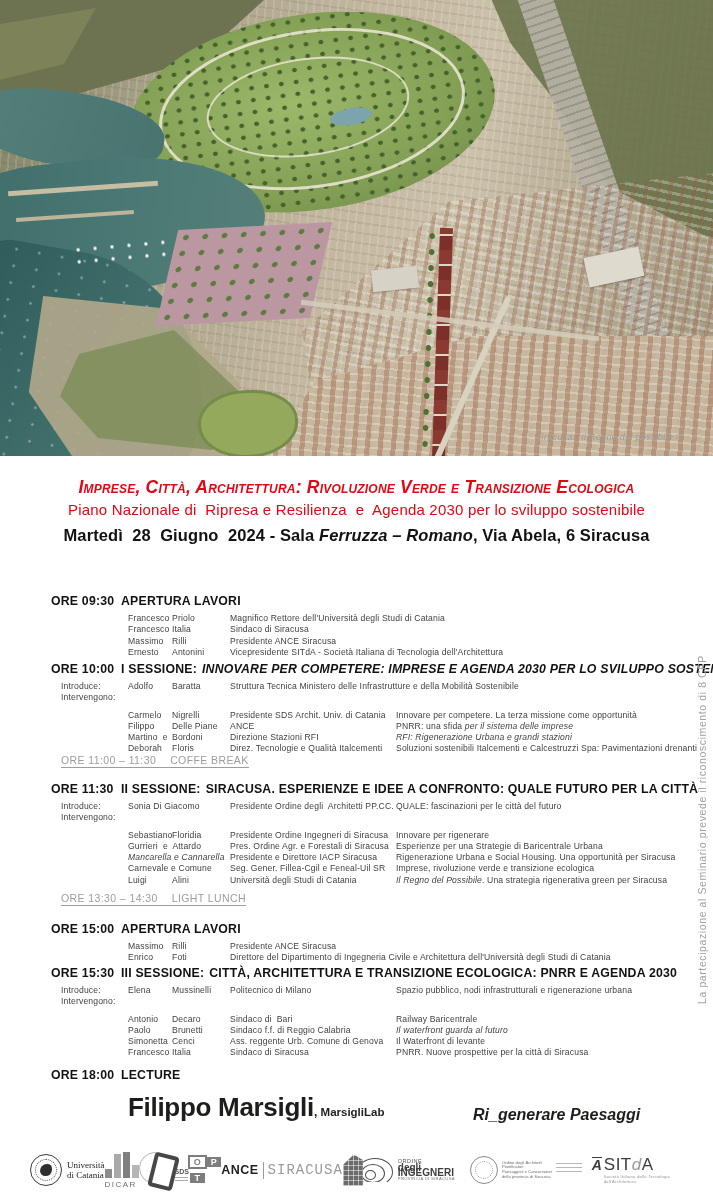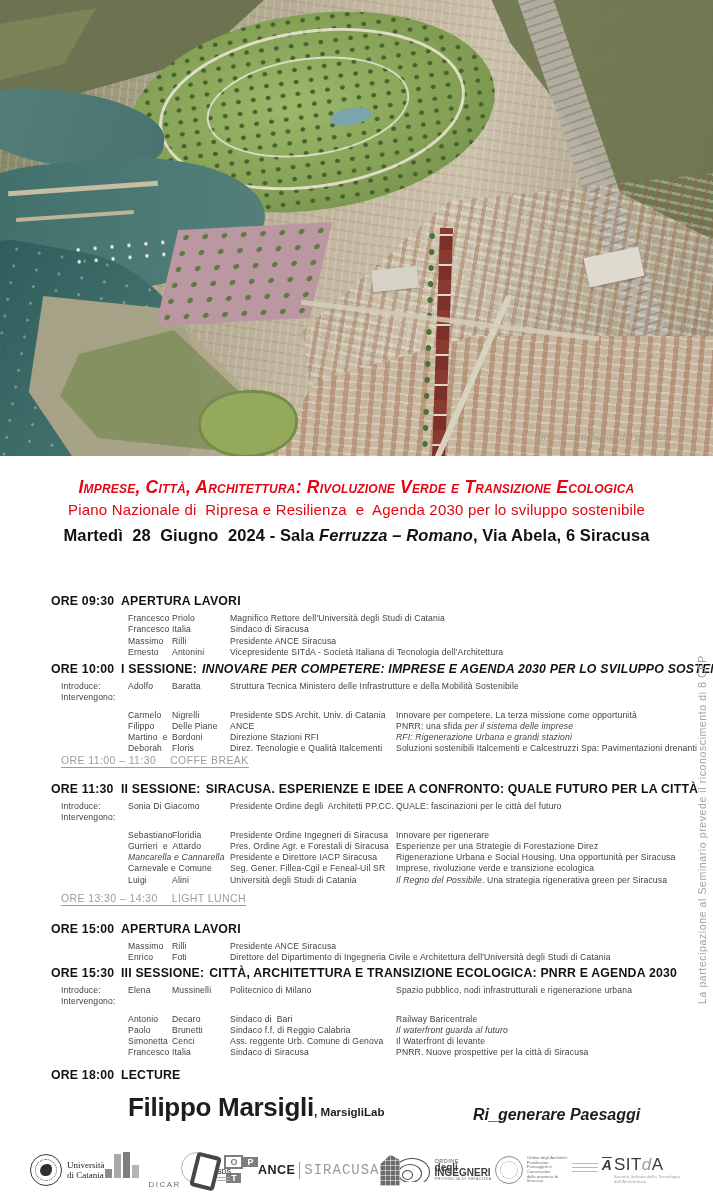--- a/index.html
+++ b/index.html
@@ -114,21 +114,21 @@
   .logos{position:absolute;left:30px;right:18px;top:1143px;height:54px;display:flex;
       align-items:center;justify-content:space-between;}
   .logo{display:flex;align-items:center;gap:5px;color:#444;}
   .seal{width:30px;height:30px;border:1.5px solid #3a3a3a;border-radius:50%;flex:none;position:relative;}
   .seal::after{content:"";position:absolute;inset:4px;border:1px dotted #555;border-radius:50%;}
   .seal-blob{position:absolute;inset:9px;background:#2f2f2f;border-radius:60% 40% 55% 45%;}
   .uni-text{font-family:"Liberation Serif",serif;font-size:9px;line-height:10px;color:#1c1c1c;}
   .dicar{flex-direction:column;align-items:flex-start;gap:2px;}
   .dicar-bars{display:flex;align-items:flex-end;gap:2px;height:26px;}
   .dicar-bars i{display:block;width:7px;}
-  .dicar-label{font-size:8px;color:#6d6d6d;letter-spacing:1.5px;margin-left:44px;}
+  .dicar-label{font-size:8px;color:#6d6d6d;letter-spacing:1.5px;}
   .sds{position:relative;width:56px;height:40px;}
   .sds-seal{position:absolute;left:0;top:2px;width:30px;height:30px;border:1px solid #b5b5b5;border-radius:50%;}
   .sds-frame{position:absolute;left:12px;top:4px;width:17px;height:27px;border:4px solid #474747;border-radius:4px;transform:rotate(14deg);background:#fff;}
   .sds-label{position:absolute;left:36px;top:18px;font-size:7px;font-weight:700;color:#555;}
   .sds-lines{position:absolute;left:36px;top:27px;width:13px;height:6px;
       background:linear-gradient(#aaa 0 1.3px,transparent 1.3px 3px,#aaa 3px 4.3px,transparent 4.3px);}
   .opt{display:grid;grid-template-columns:15px 15px;grid-template-rows:15px 15px;gap:1.5px;}
   .opt span{display:flex;align-items:center;justify-content:center;font-size:9px;font-weight:700;}
   .opt .cell-o{background:#fff;border:2px solid #7d7d7d;color:#7d7d7d;margin:-2px;}
   .opt .cell-f{background:#7d7d7d;color:#fff;}
@@ -333,21 +333,21 @@
             <span class="c-first">Sebastiano</span>
             <span class="c-last">Floridia</span>
             <span class="c-role">Presidente Ordine Ingegneri di Siracusa</span>
             <span class="c-topic">Innovare per rigenerare</span>
           </div>
           <div class="row">
             <span class="c-label"></span>
             <span class="c-first wide">Gurrieri  e  Attardo</span>
 
             <span class="c-role">Pres. Ordine Agr. e Forestali di Siracusa</span>
-            <span class="c-topic">Esperienze per una Strategie di Forestazione Direz</span>
+            <span class="c-topic">Esperienze per una Strategie di Baricentrale Urbana</span>
           </div>
           <div class="row">
             <span class="c-label"></span>
             <span class="c-first wide it">Mancarella e Cannarella</span>
 
             <span class="c-role">Presidente e Direttore IACP Siracusa</span>
             <span class="c-topic">Rigenerazione Urbana e Social Housing. Una opportunità per Siracusa</span>
           </div>
           <div class="row">
             <span class="c-label"></span>

